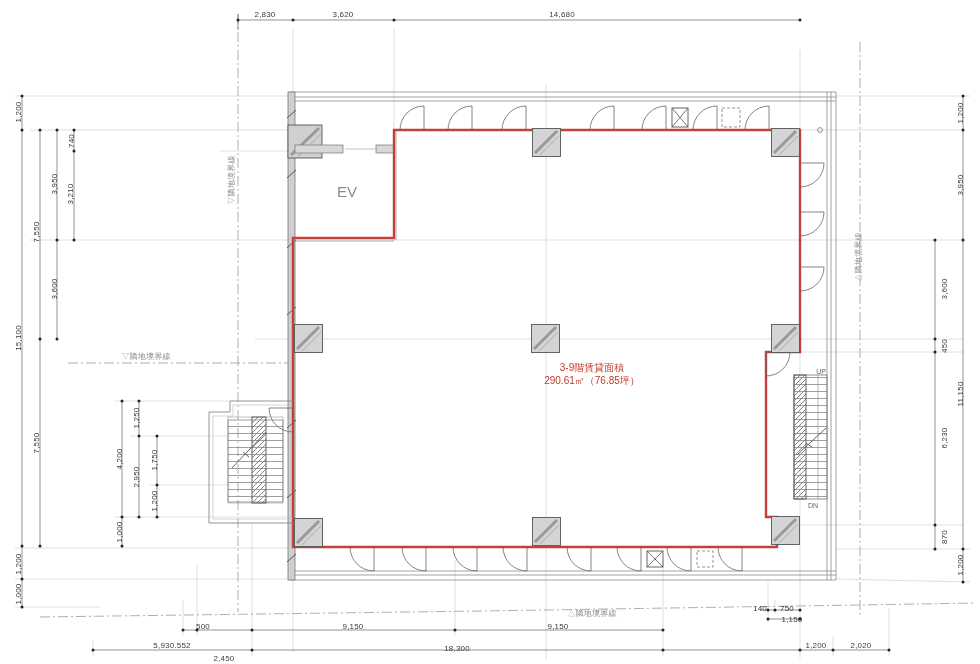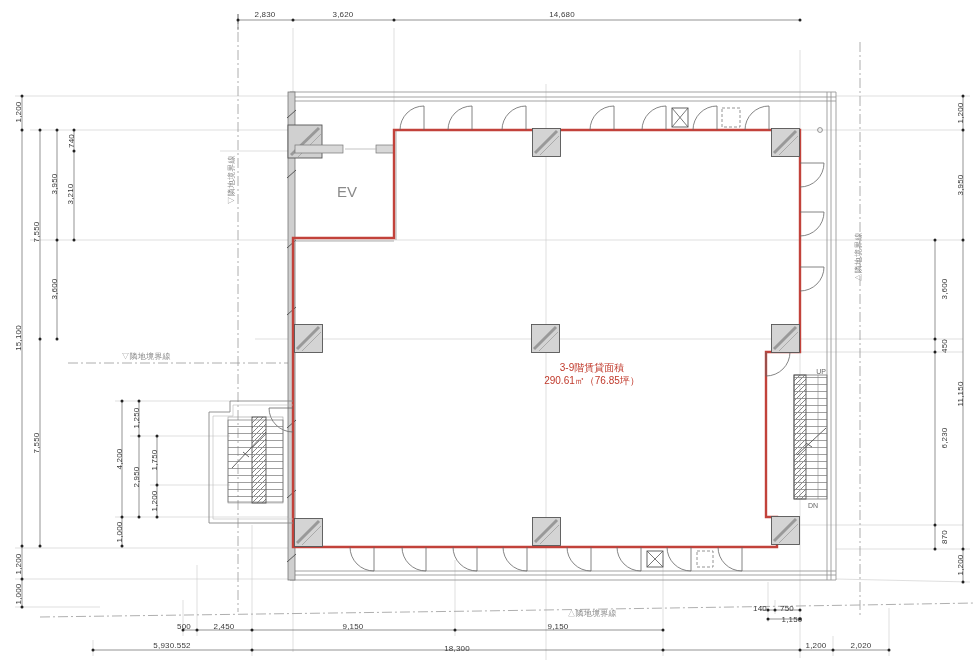--- a/index.html
+++ b/index.html
@@ -274,22 +274,22 @@
       <div class="dim rot" style="left: 18px; top: 338px;">15,100</div>
       <div class="dim rot" style="left: 36px; top: 443px;">7,550</div>
       <div class="dim rot" style="left: 18px; top: 564px;">1,200</div>
       <div class="dim rot" style="left: 18px; top: 594px;">1,000</div>
       <div class="dim rot" style="left: 136px; top: 418px;">1,250</div>
       <div class="dim rot" style="left: 119px; top: 459px;">4,200</div>
       <div class="dim rot" style="left: 136px; top: 477px;">2,950</div>
       <div class="dim rot" style="left: 154px; top: 460px;">1,750</div>
       <div class="dim rot" style="left: 154px; top: 501px;">1,200</div>
       <div class="dim rot" style="left: 119px; top: 532px;">1,000</div>
-      <div class="dim" style="left: 166px; top: 626px; padding-left: 36px;">500</div>
-      <div class="dim" style="left: 224px; top: 626px;">2,450</div>
+      <div class="dim" style="left: 185px; top: 626px; padding-left: 36px;">500</div>
+      <div class="dim" style="left: 224px; top: 658px;">2,450</div>
       <div class="dim" style="left: 353px; top: 626px;">9,150</div>
       <div class="dim" style="left: 558px; top: 626px;">9,150</div>
       <div class="dim" style="left: 172px; top: 645px;">5,930.552</div>
       <div class="dim" style="left: 457px; top: 648px;">18,300</div>
       <div class="dim" style="left: 760px; top: 608px;">140</div>
       <div class="dim" style="left: 787px; top: 608px;">750</div>
       <div class="dim" style="left: 784px; top: 619px; margin-left: 8px;">1,150</div>
       <div class="dim" style="left: 816px; top: 645px;">1,200</div>
       <div class="dim" style="left: 861px; top: 645px;">2,020</div>
       <div class="dim rot" style="left: 960px; top: 113px;">1,200</div>

